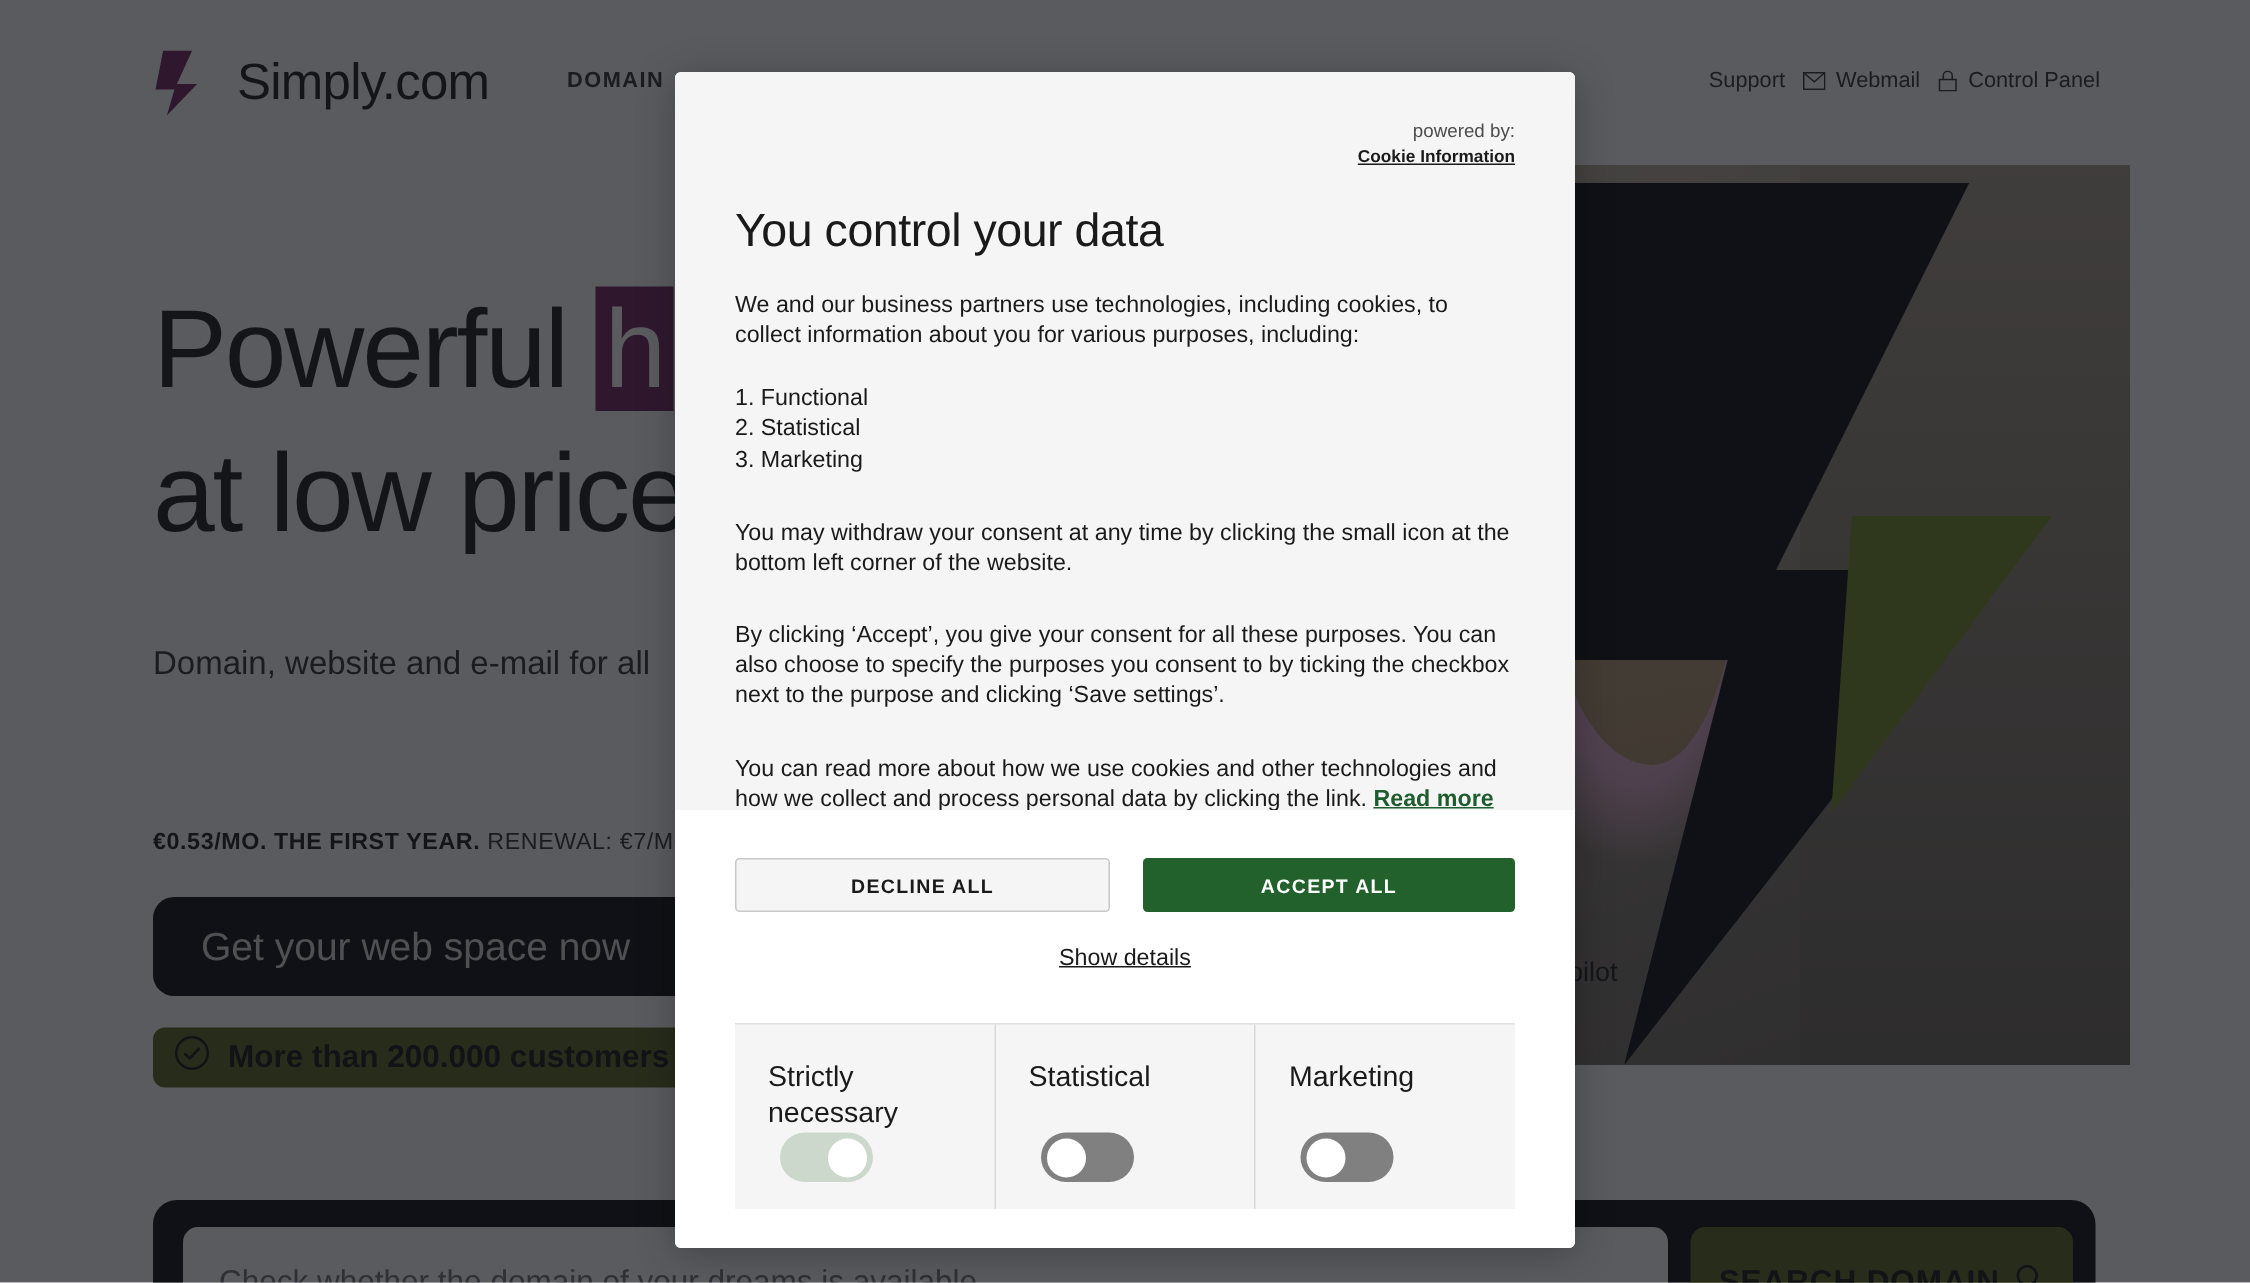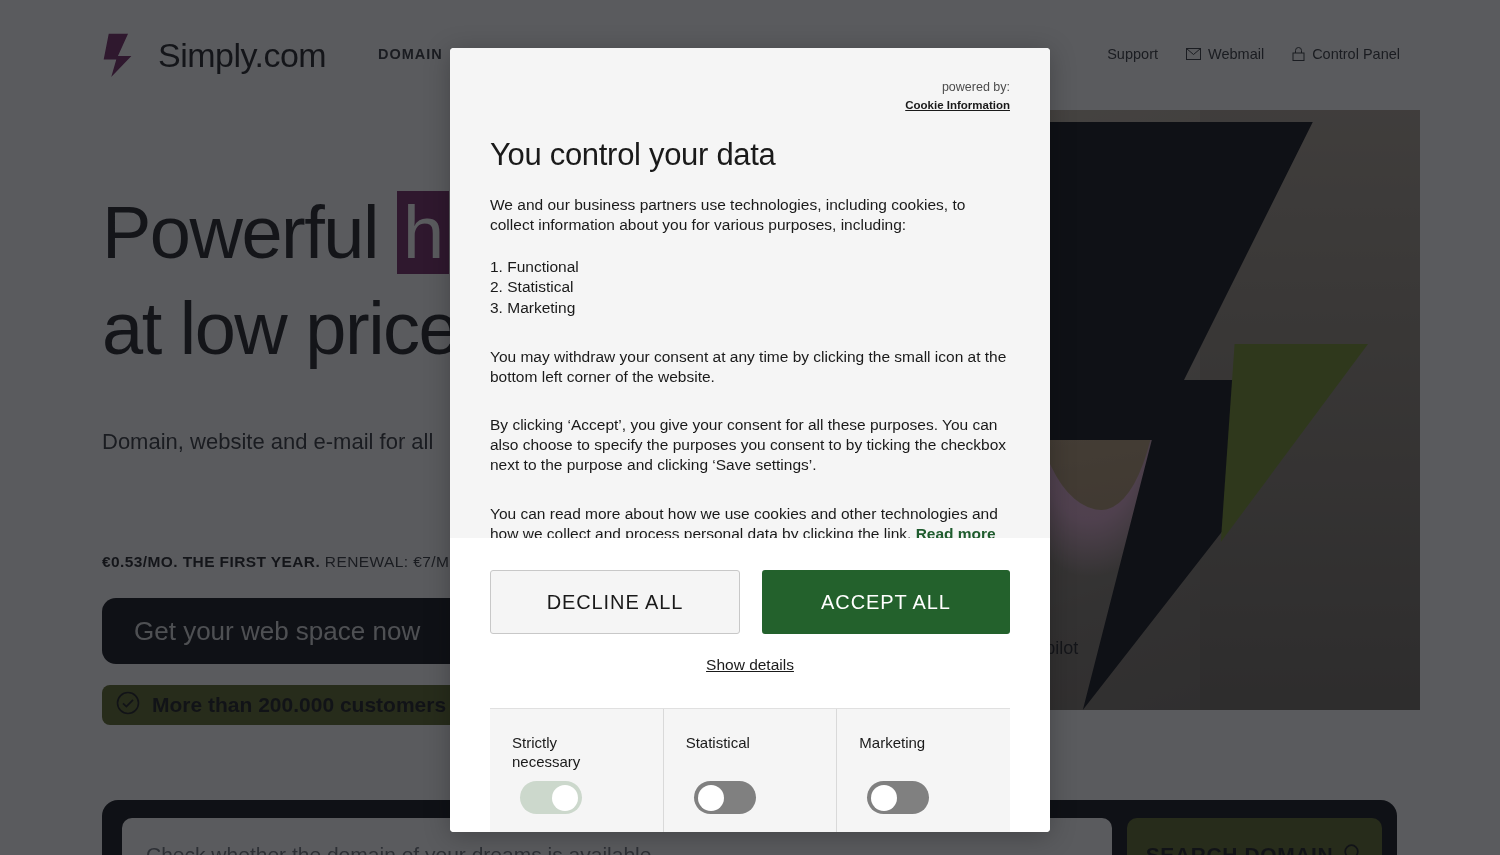--- a/index.html
+++ b/index.html
@@ -46,21 +46,21 @@
   .topbar{ position:absolute; left:0; top:0; width:1500px; height:110px; }
   .logo{ position:absolute; left:102px; top:32px; display:flex; align-items:center; gap:14px; }
   .logo-mark{ width:42px; height:46px; position:relative; }
   .logo-mark .p1{
     position:absolute; inset:0; background:#6f1f5e;
     clip-path: polygon(16% 4%, 62% 4%, 38% 52%, 70% 52%, 22% 98%, 34% 60%, 4% 60%);
   }
   .logo-text{ font-size:34px; font-weight:400; color:#14161a; letter-spacing:-0.5px; }
   .nav-left{ position:absolute; left:378px; top:46px; font-size:14.5px; font-weight:600;
     letter-spacing:1px; color:#2b2e33; }
-  .nav-right{ position:absolute; right:100px; top:46px; display:flex; gap:28px;
+  .nav-right{ position:absolute; right:100px; top:46px; display:flex; gap:12px;
     font-size:14.5px; color:#2b2e33; align-items:center;margin-left:16px; }
   .nav-right .it{ display:flex; align-items:center; gap:7px; }
   .nav-right svg{ display:block; }
 
   .hero-copy{ position:absolute; left:102px; top:185px; width:980px; }
   .h1{ font-size:74px; line-height:96px; font-weight:400; color:#14161a; letter-spacing:-1.5px; }
   .h1 .hl{ background:#6f1f5e; color:#ffffff; padding:0 6px; }
   .sub{ margin-top:52px; font-size:22px; color:#2b2e33; }
   .price{ position:absolute; left:102px; top:553px; font-size:15.5px;
     letter-spacing:.4px; color:#2b2e33; white-space:nowrap; }
@@ -116,41 +116,41 @@
   .d-p{ margin-top:22px; font-size:15.5px; line-height:1.28; color:#1a1a1a; }
   .d-list{ margin-top:22px; font-size:15.5px; line-height:1.31; color:#1a1a1a; }
   .d-p.gap{ margin-top:29px; }
   .d-link{ color:#1f5c2e; font-weight:700; text-decoration:underline; }
 
   .d-actions{
     background:#ffffff; flex:1; padding:32px 40px 0 40px;
   }
   .btn-row{ display:flex; gap:22px; }
   .btn{
-    flex:1; height:64px; display:flex; align-items:center; justify-content:center;
-    font-size:20px; font-weight:400; letter-spacing:.9px; border-radius:3px;
+    flex:1; height:36px; display:flex; align-items:center; justify-content:center;
+    font-size:13px; font-weight:700; letter-spacing:.9px; border-radius:3px;
     cursor:pointer; user-select:none;
   }
   .btn-decline{ background:#f5f5f5; border:1px solid #c8c8c8; color:#1a1a1a; }
   .btn-accept{ background:#23612c; color:#ffffff; }
   .show-details{
     text-align:center; margin-top:22px; font-size:15.5px; color:#1a1a1a;
     text-decoration:underline; cursor:pointer;
   }
 
   .toggle-row{
     display:flex; height:124px; border-top:1px solid #e0e0e0;
     background:#f5f5f5; margin-top:34px;
   }
   .tcell{
     flex:1; border-right:1px solid #d9d9d9; padding:24px 0 0 22px;
     position:relative;
   }
   .tcell:last-child{ border-right:none; }
-  .tlabel{ font-size:15px; color:#1a1a1a; line-height:1.28; max-width:92px; }
+  .tlabel{ font-size:19px; color:#1a1a1a; line-height:1.28; max-width:92px; }
   .tsw{
     position:absolute; left:30px; bottom:18px; width:62px; height:33px;
     border-radius:17px; background:#808080;
   }
   .tsw .knob{
     position:absolute; top:3.5px; left:4px; width:26px; height:26px;
     border-radius:50%; background:#ffffff;
   }
   .tsw.on{ background:#ccd8cc; }
   .tsw.on .knob{ left:auto; right:4px; }

